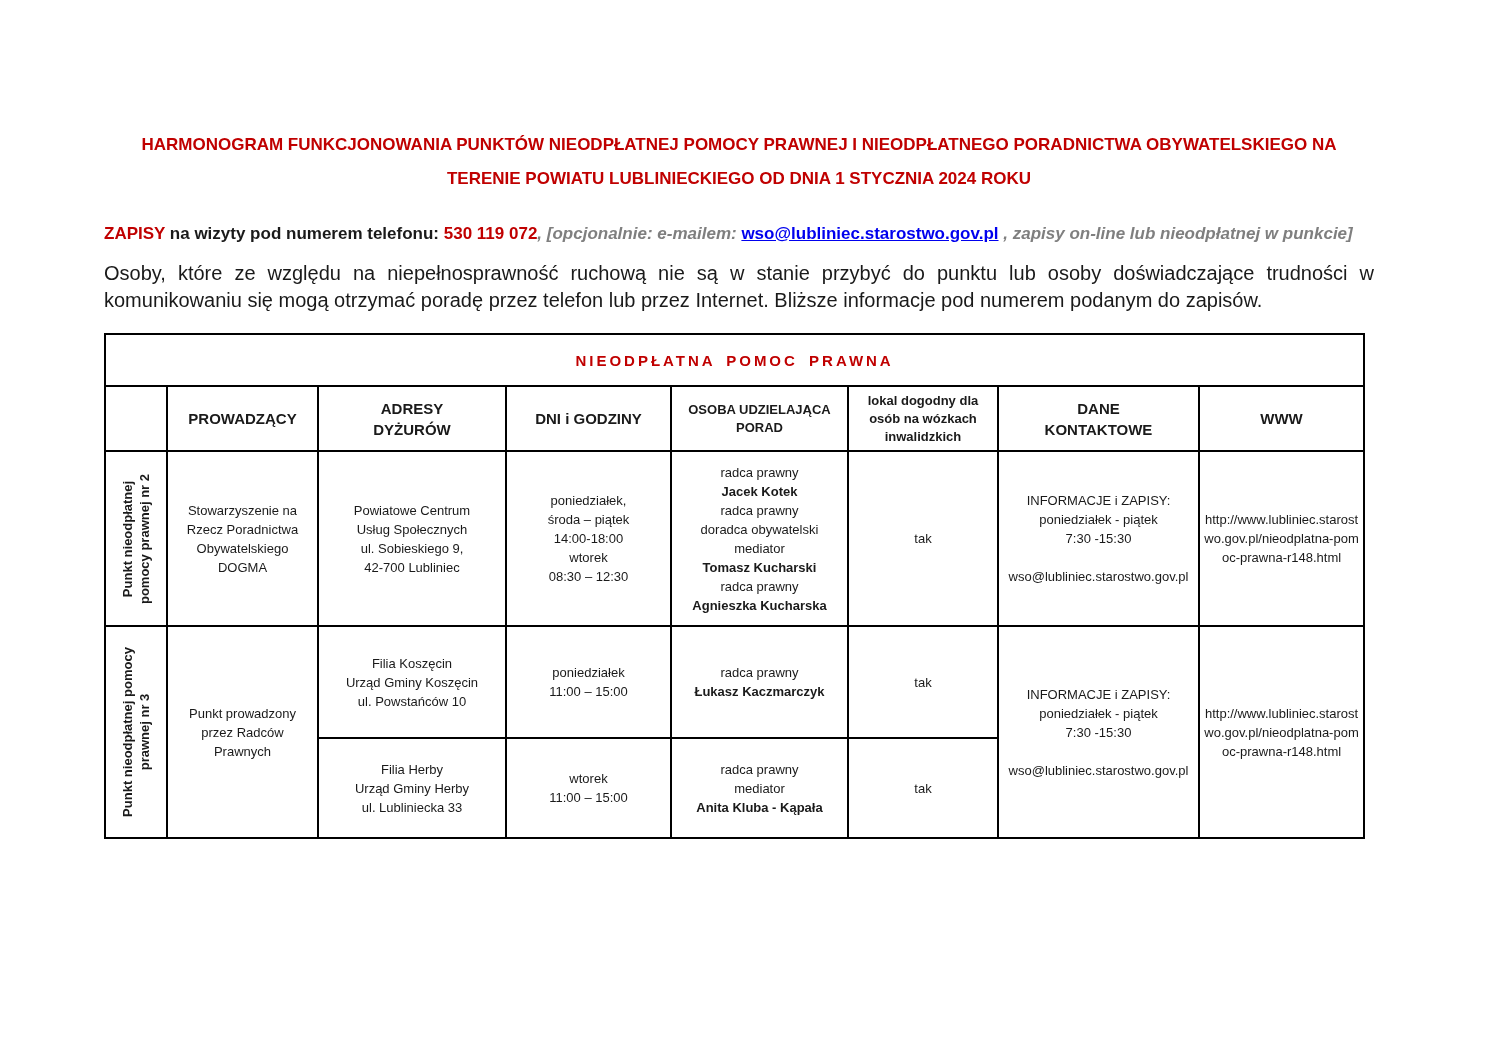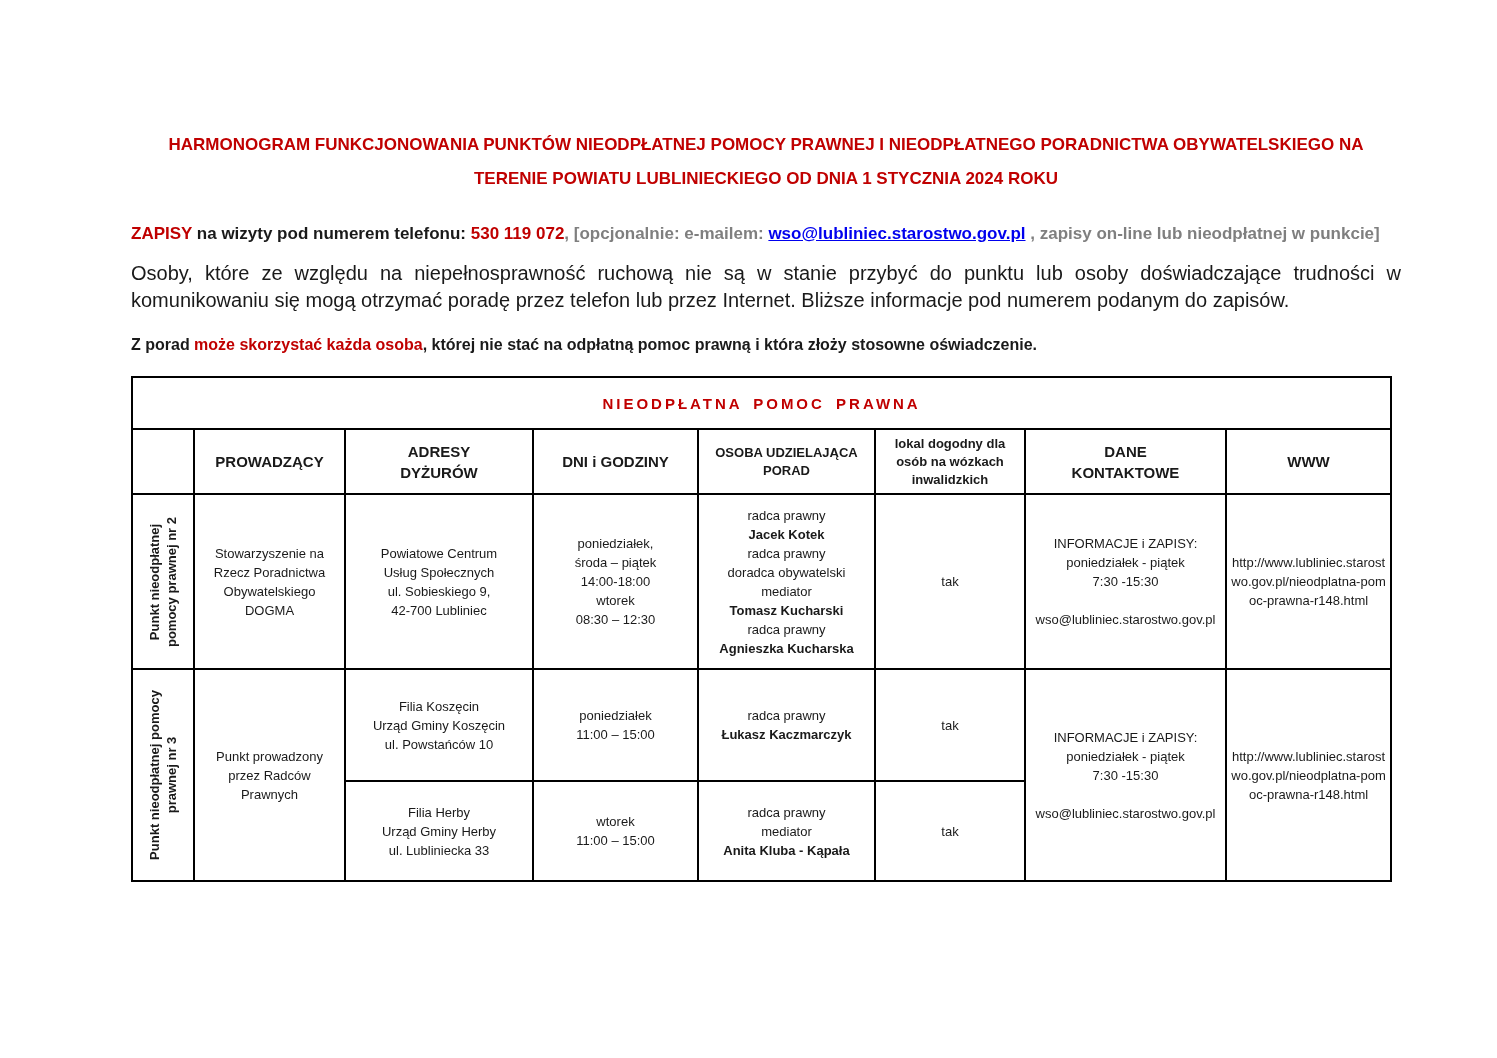--- a/index.html
+++ b/index.html
@@ -5,21 +5,21 @@
   * { margin:0; padding:0; box-sizing:border-box; }
   html,body { background:#ffffff; }
   body {
     width:1497px; height:1058px;
     font-family:"Liberation Sans", sans-serif;
     color:#1a1a1a;
     position:relative;
     overflow:hidden;
   }
   .content {
-    position:absolute; left:131px; top:0; width:1270px;
+    position:absolute; left:104px; top:0; width:1270px;
   }
   
   .doc-title {
     margin-top:128px;
     font-size:17px; line-height:34px; font-weight:700;
     text-align:center;
     color:#C00000;
   }
   .zapisy-par {
     margin-top:21px;
@@ -32,21 +32,21 @@
     font-size:20px; line-height:27px; font-weight:400;
     text-align:justify;
     color:#1a1a1a;
   }
   .zporad-par {
     margin-top:19px;
     font-size:16px; line-height:24px; font-weight:700;
     color:#1a1a1a;
   }
   .red   { color:#C00000; }
-  .gray  { color:#7F7F7F; }
+  .gray  { color:#7F7F7F;font-style:italic; }
   .link  { color:#0000EE; text-decoration:underline; cursor:pointer; }
 
   
   table.grid {
     margin-top:19px;
     width:1259px;
     border-collapse:collapse;
     table-layout:fixed;
   }
   table.grid td {
@@ -92,21 +92,20 @@
 <body>
 
 <div class="content">
 
   <h1 class="doc-title">HARMONOGRAM FUNKCJONOWANIA PUNKTÓW NIEODPŁATNEJ POMOCY PRAWNEJ I NIEODPŁATNEGO PORADNICTWA OBYWATELSKIEGO NA TERENIE POWIATU LUBLINIECKIEGO OD DNIA 1 STYCZNIA 2024 ROKU</h1>
 
   <p class="zapisy-par"><span class="red">ZAPISY</span><span> na wizyty pod numerem telefonu: </span><span class="red">530 119 072</span><span class="gray">, [opcjonalnie: e-mailem: </span><a class="link">wso@lubliniec.starostwo.gov.pl</a><span class="gray"> , zapisy on-line lub nieodpłatnej w punkcie]</span></p>
 
   <p class="osoby-par">Osoby, które ze względu na niepełnosprawność ruchową nie są w stanie przybyć do punktu lub osoby doświadczające trudności w komunikowaniu się mogą otrzymać poradę przez telefon lub przez Internet. Bliższe informacje pod numerem podanym do zapisów.</p>
 
-  <p class="zporad-par"><span>Z porad </span><span class="red">może skorzystać każda osoba</span><span>, której nie stać na odpłatną pomoc prawną i która złoży stosowne oświadczenie.</span></p>
 
   <table class="grid">
     <colgroup>
       <col style="width:62px">
         <col style="width:151px">
         <col style="width:188px">
         <col style="width:165px">
       <col style="width:177px">
         <col style="width:150px">
         <col style="width:201px">

